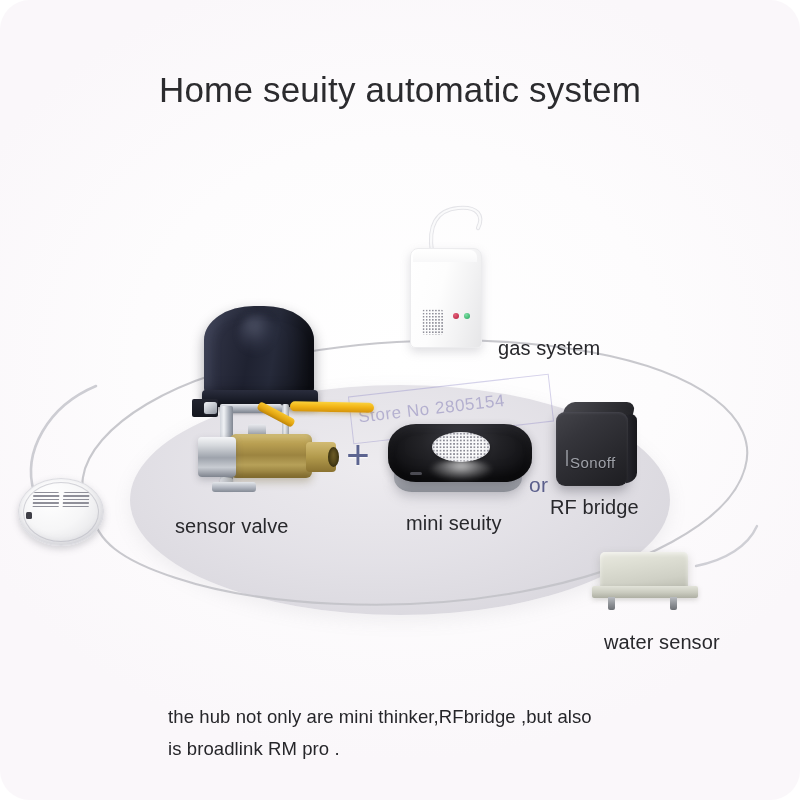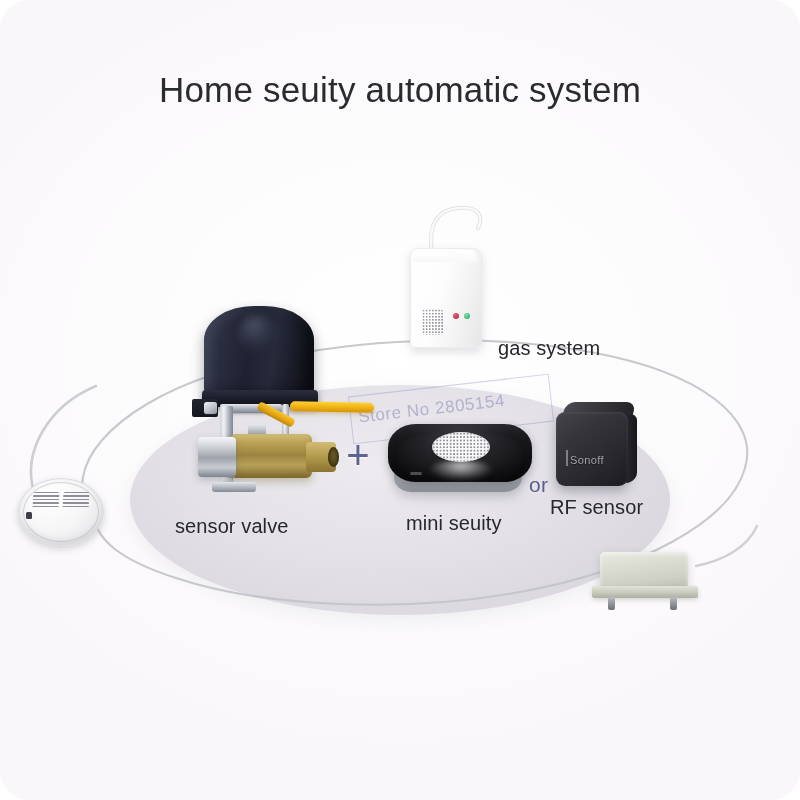--- a/index.html
+++ b/index.html
@@ -443,21 +443,21 @@
     position: absolute;
     left: 70px; top: 12px;
     width: 11px; height: 68px;
     border-radius: 0 8px 8px 0;
     background: linear-gradient(90deg, #26262b 0%, #18181c 100%);
     transform: skewY(-14deg);
   }
   .rf-logo {
     position: absolute;
     left: 14px; top: 42px;
-    font-size: 11px;
+    font-size: 15px;
     letter-spacing: 0.4px;
     color: #b9bcc4;
     opacity: 0.82;
     font-family: "Liberation Sans", sans-serif;
     text-shadow: 0 1px 1px rgba(0,0,0,0.6);
   }
   .rf-logo-bar {
     position: absolute;
     left: 10px; top: 38px;
     width: 2px; height: 16px;
@@ -592,23 +592,26 @@
   <div class="or-word nosel">or</div>
 
   <div class="rf-bridge">
     <div class="rf-top"></div>
     <div class="rf-side"></div>
     <div class="rf-face">
       <div class="rf-logo-bar"></div>
       <div class="rf-logo nosel">Sonoff</div>
     </div>
   </div>
-  <div class="caption nosel" style="left:550px; top:496px;">RF sensor</div>
+  <div class="caption nosel" style="left:550px; top:496px;">RF bridge</div>
 
   <div class="water-sensor">
     <div class="ws-body"></div>
     <div class="ws-plate"></div>
     <div class="ws-pin p1"></div>
     <div class="ws-pin p2"></div>
   </div>
-
+  <div class="caption nosel" style="left:604px; top:631px;">water sensor</div>
+
+  <div class="footnote l1 nosel">the hub not only are mini thinker,RFbridge ,but also</div>
+  <div class="footnote l2 nosel">is broadlink RM pro .</div>
 
 </div>
 
 </body></html>

